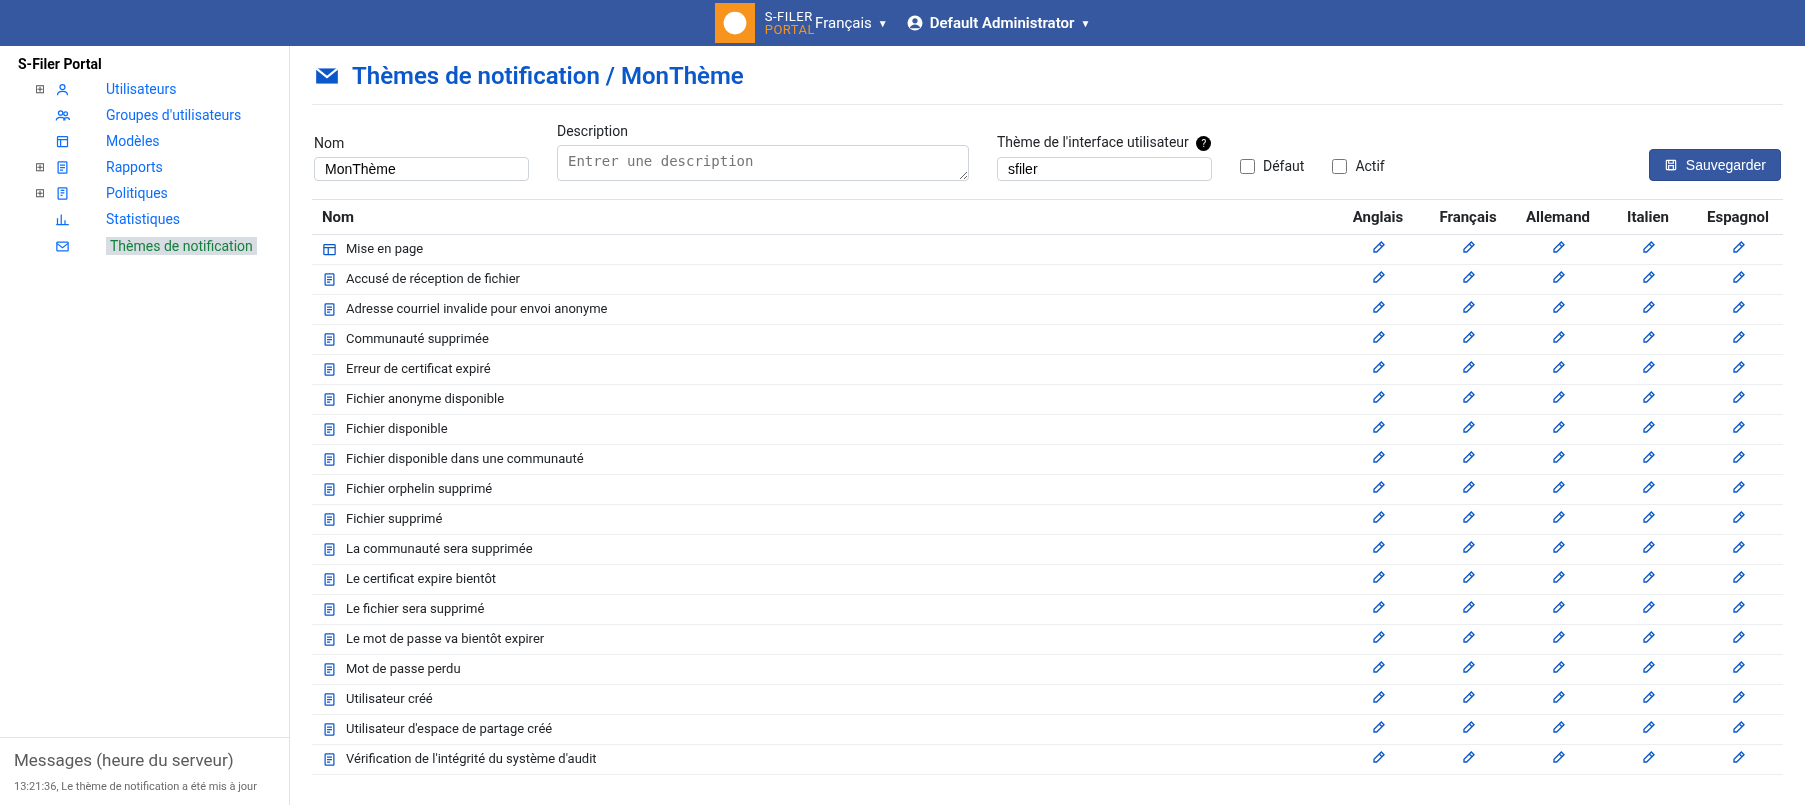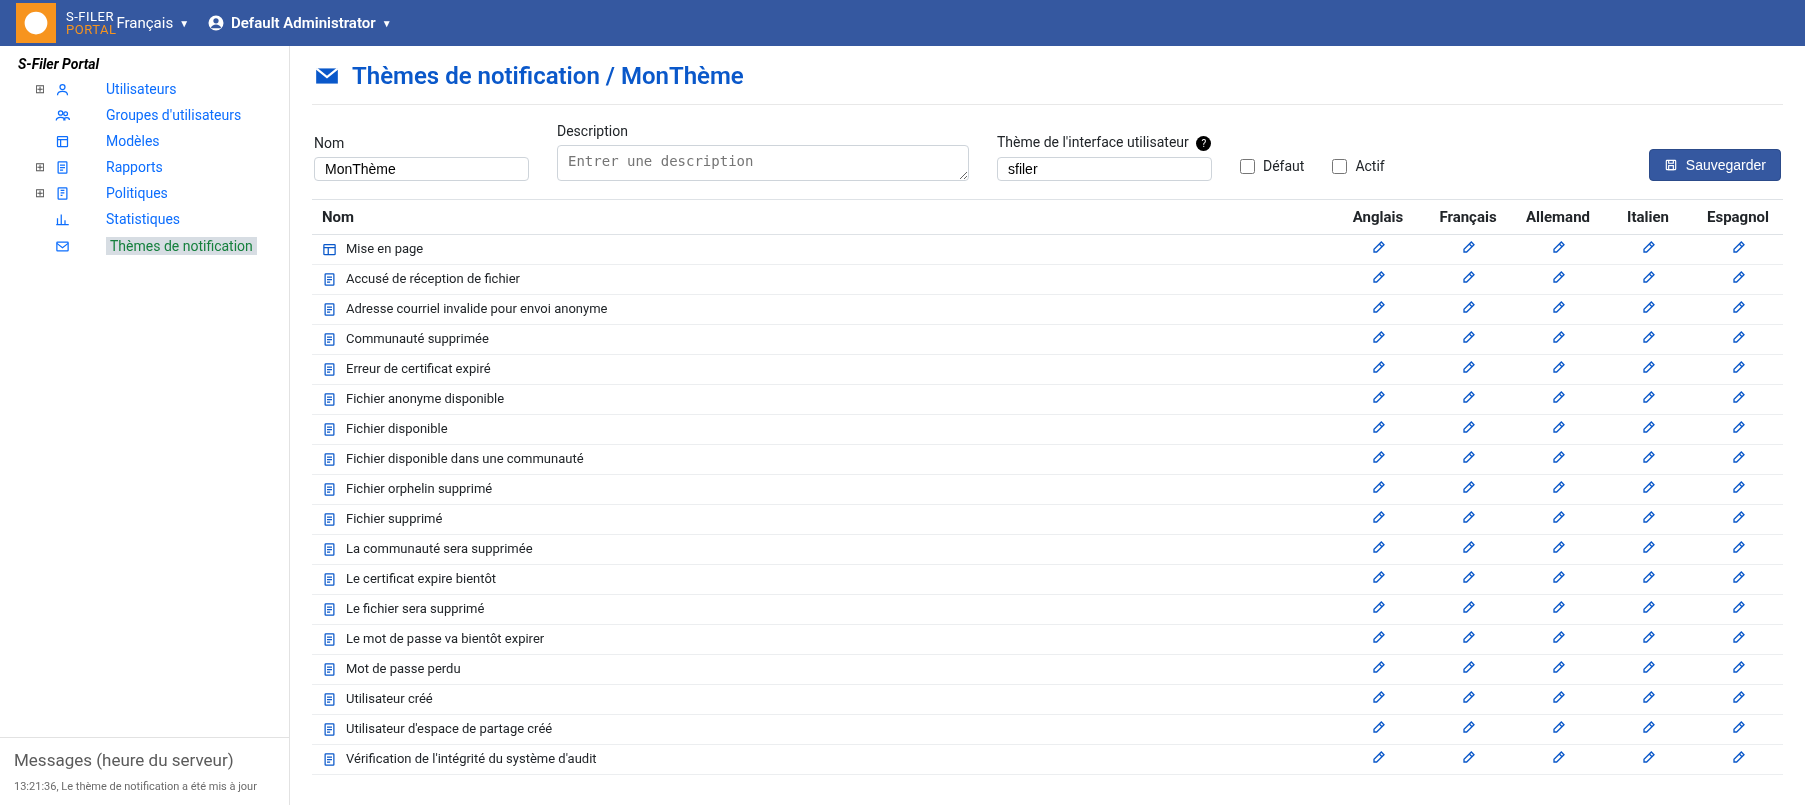--- a/index.html
+++ b/index.html
@@ -1,38 +1,38 @@
 <!DOCTYPE html>
 <html><head>
 <meta charset="utf-8">
 <style>
   * { box-sizing: border-box; margin: 0; padding: 0; }
   body { font-family: -apple-system, BlinkMacSystemFont, "Segoe UI", Roboto, Arial, sans-serif; font-size: 14px; color: #212529; background: #fff; }
   
   
-  .navbar { background: #3558a0; color: #fff; height: 46px; display: flex; align-items: center; padding: 0 16px; justify-content: flex-start; }
+  .navbar { background: #3558a0; color: #fff; height: 46px; display: flex; align-items: center; padding: 0 28px; justify-content: center; }
   .navbar-left { display: flex; align-items: center; gap: 10px; }
   .logo-box { width: 40px; height: 40px; background: #f7941e; display: flex; align-items: center; justify-content: center; }
   .logo-box svg { width: 28px; height: 28px; fill: #fff; }
   .logo-text { display: flex; flex-direction: column; line-height: 1; font-size: 13px; letter-spacing: 0.5px; }
   .logo-text .p1 { color: #fff; }
   .logo-text .p2 { color: #f7941e; }
   .navbar-right { display: flex; align-items: center; gap: 18px; font-size: 15px; }
   .navbar-item { display: flex; align-items: center; gap: 6px; cursor: pointer; }
   .chev-down { font-size: 10px; }
   .user-ico { width: 18px; height: 18px; fill: #fff; }
   
   
   .layout { display: flex; height: calc(100vh - 46px); }
   .sidebar { width: 290px; border-right: 1px solid #e2e2e2; display: flex; flex-direction: column; }
   .content { flex: 1; padding: 0 22px 22px 22px; overflow: auto; }
   
   
   .tree { padding: 6px 4px 8px 4px; flex: 1; overflow: auto; }
-  .tree-root { font-weight: 700; font-size: 14px; color: #000; padding: 4px 4px 4px 14px; font-style: italic; }
+  .tree-root { font-weight: 700; font-size: 14px; color: #000; padding: 4px 4px 4px 14px; }
   .tree-item { display: flex; align-items: center; gap: 8px; padding: 5px 4px 5px 14px; cursor: pointer; }
   .tree-item.selected a-wrap,
   .tree-item.selected span.lbl { background: #d7dde3; padding: 1px 4px; }
   .tree-item .toggle { width: 12px; font-size: 12px; color: #555; display:inline-block; text-align:center; }
   .tree-item .ico { width: 16px; height: 16px; color: #0d6efd; display:flex; align-items:center; justify-content:center; }
   .tree-item .ico svg { width: 15px; height: 15px; stroke: #0d6efd; fill: none; stroke-width: 2; }
   .tree-item.level2 { padding-left: 30px; }
   .tree-item .lbl { color: #0d6efd; margin-left: 28px; }
   .tree-item.selected .lbl { color: #15803d; background: #dde3e9; padding:1px 4px;}
   

